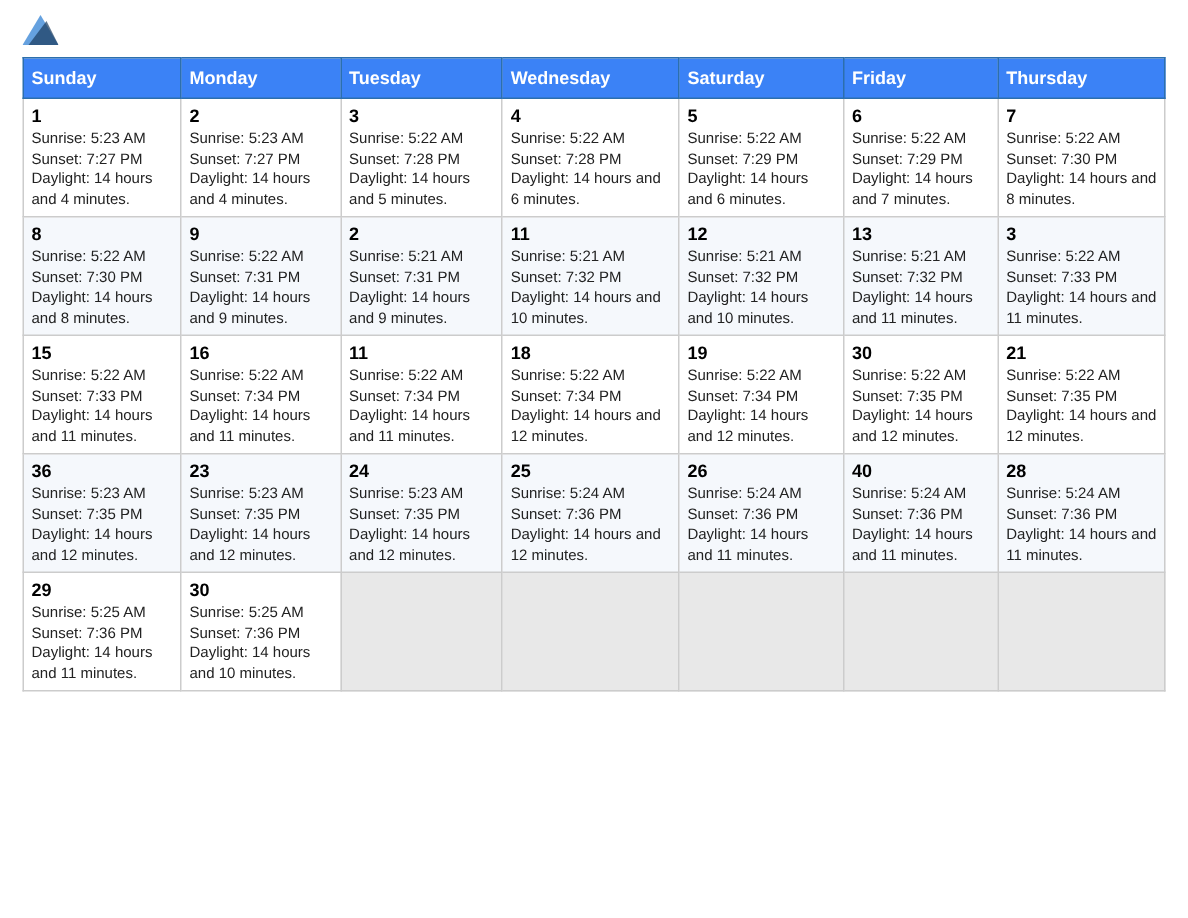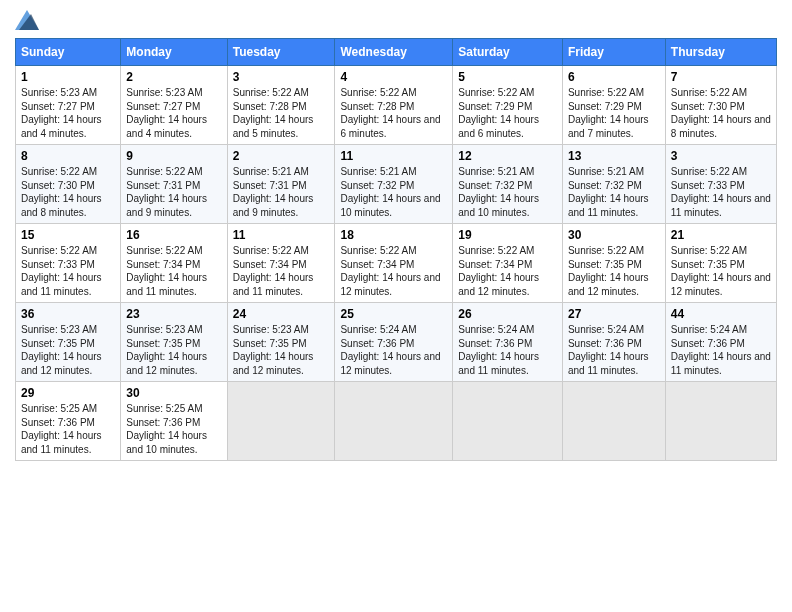--- a/index.html
+++ b/index.html
@@ -179,23 +179,23 @@
           <td><span class="day-num">36</span>
 <span class="day-info">Sunrise: 5:23 AM<br>Sunset: 7:35 PM<br>Daylight: 14 hours and 12 minutes.</span></td>
           <td><span class="day-num">23</span>
 <span class="day-info">Sunrise: 5:23 AM<br>Sunset: 7:35 PM<br>Daylight: 14 hours and 12 minutes.</span></td>
           <td><span class="day-num">24</span>
 <span class="day-info">Sunrise: 5:23 AM<br>Sunset: 7:35 PM<br>Daylight: 14 hours and 12 minutes.</span></td>
           <td><span class="day-num">25</span>
 <span class="day-info">Sunrise: 5:24 AM<br>Sunset: 7:36 PM<br>Daylight: 14 hours and 12 minutes.</span></td>
           <td><span class="day-num">26</span>
 <span class="day-info">Sunrise: 5:24 AM<br>Sunset: 7:36 PM<br>Daylight: 14 hours and 11 minutes.</span></td>
-          <td><span class="day-num">27</span>
+          <td><span class="day-num">40</span>
 <span class="day-info">Sunrise: 5:24 AM<br>Sunset: 7:36 PM<br>Daylight: 14 hours and 11 minutes.</span></td>
-          <td><span class="day-num">44</span>
+          <td><span class="day-num">28</span>
 <span class="day-info">Sunrise: 5:24 AM<br>Sunset: 7:36 PM<br>Daylight: 14 hours and 11 minutes.</span></td>
         </tr>
         <tr class="last-row">
           <td><span class="day-num">29</span>
 <span class="day-info">Sunrise: 5:25 AM<br>Sunset: 7:36 PM<br>Daylight: 14 hours and 11 minutes.</span></td>
           <td><span class="day-num">30</span>
 <span class="day-info">Sunrise: 5:25 AM<br>Sunset: 7:36 PM<br>Daylight: 14 hours and 10 minutes.</span></td>
           <td class="empty"></td>
           <td class="empty"></td>
           <td class="empty"></td>

